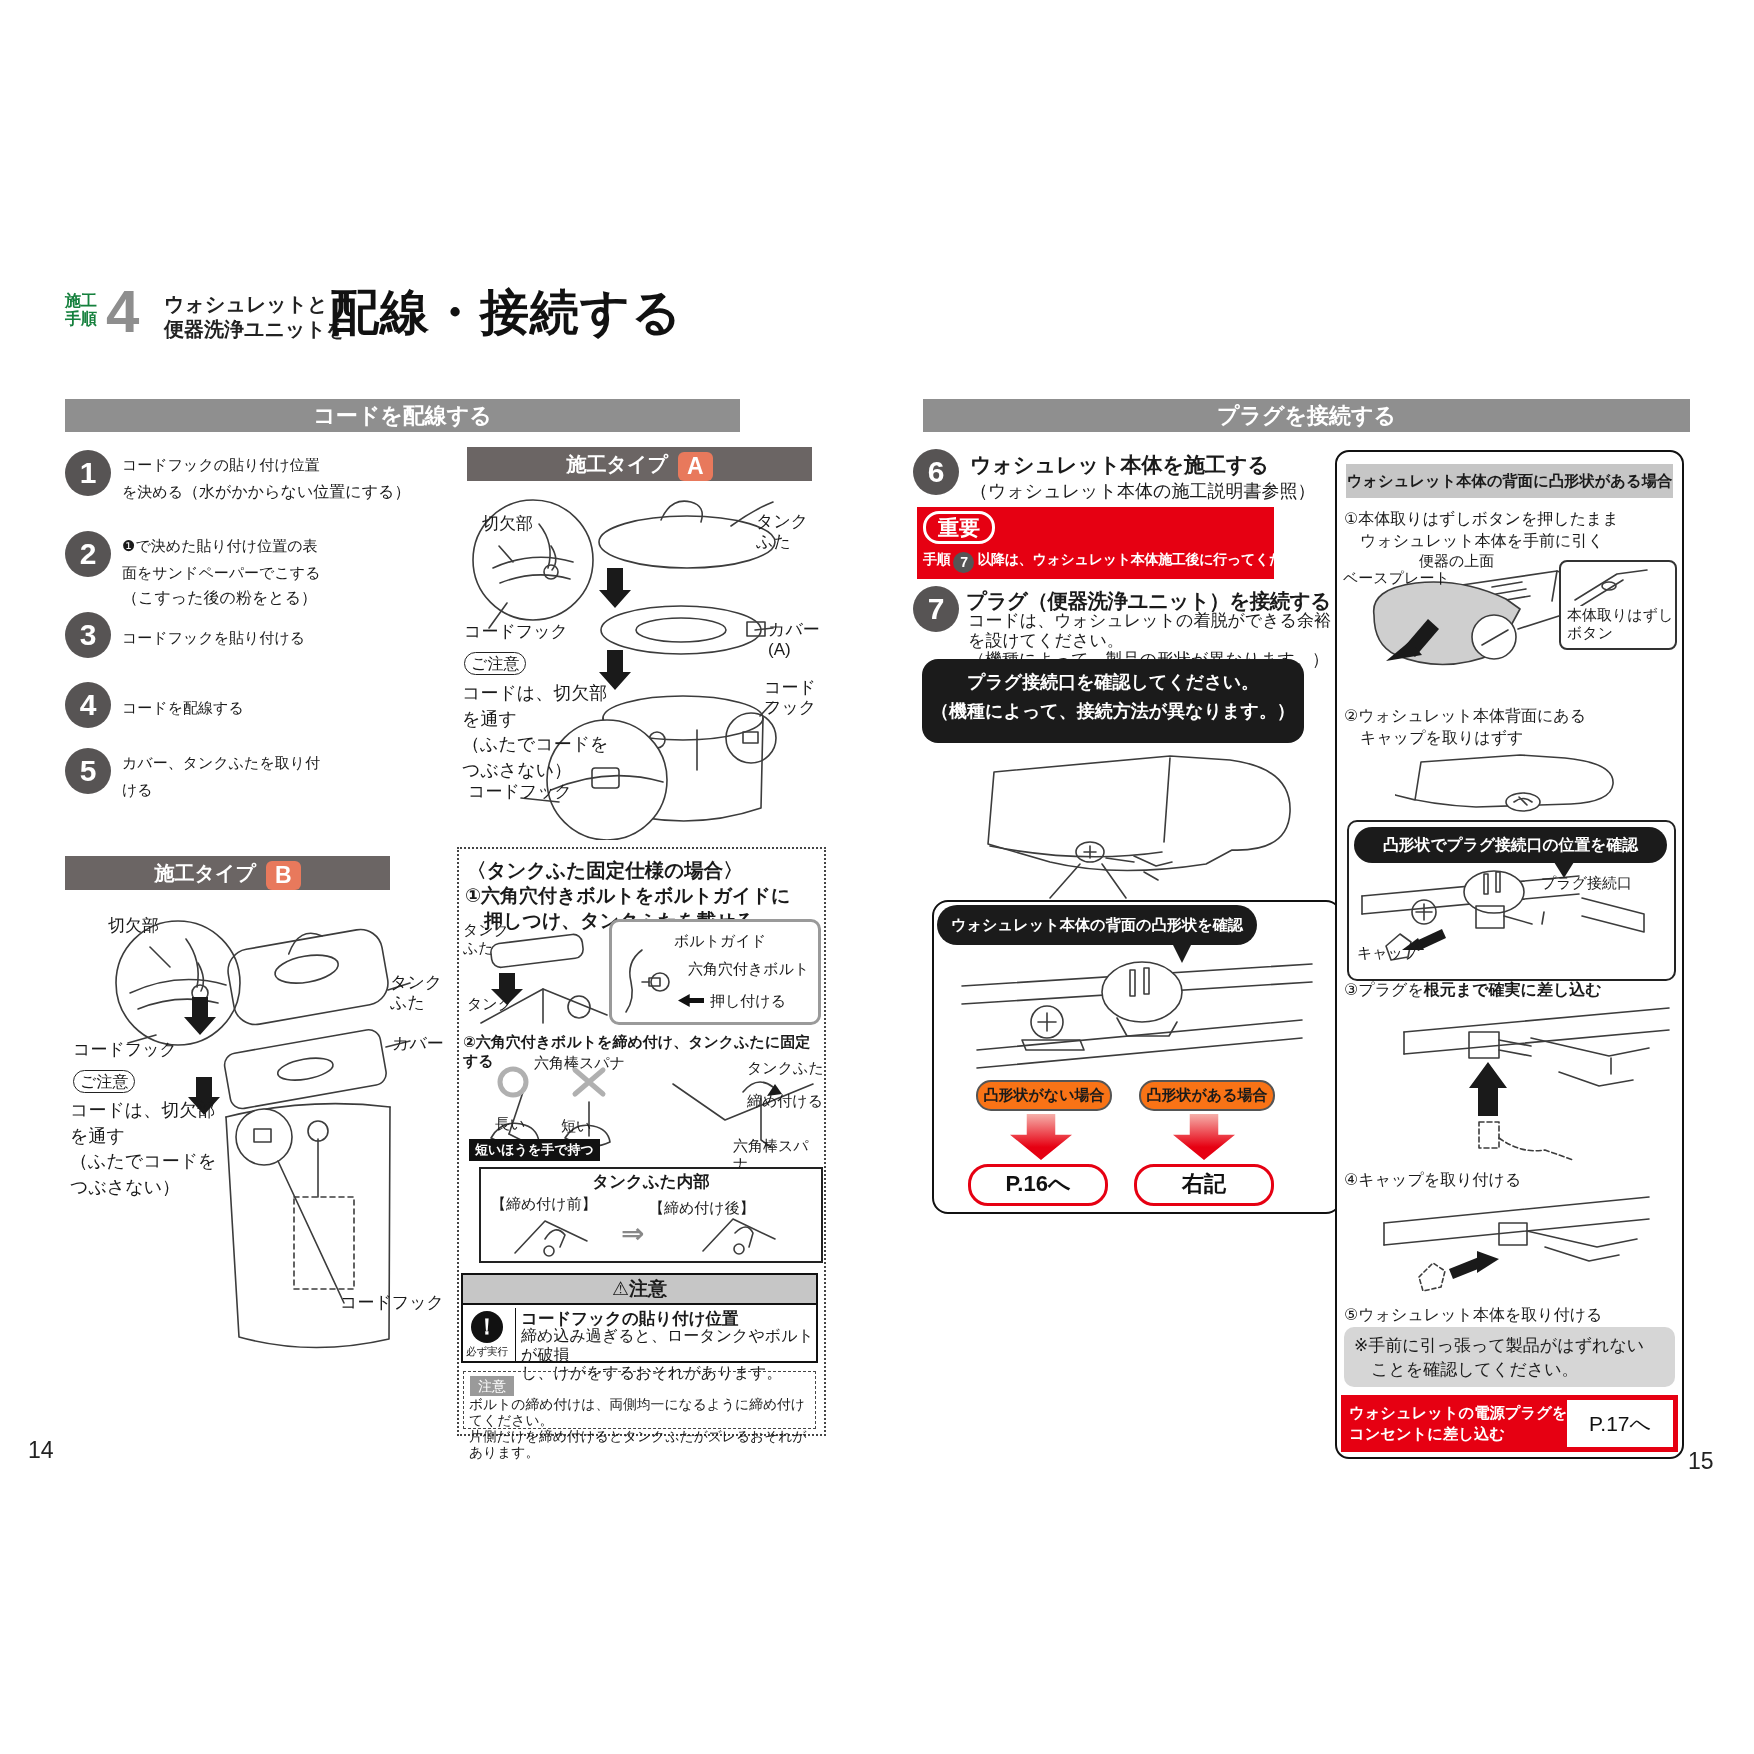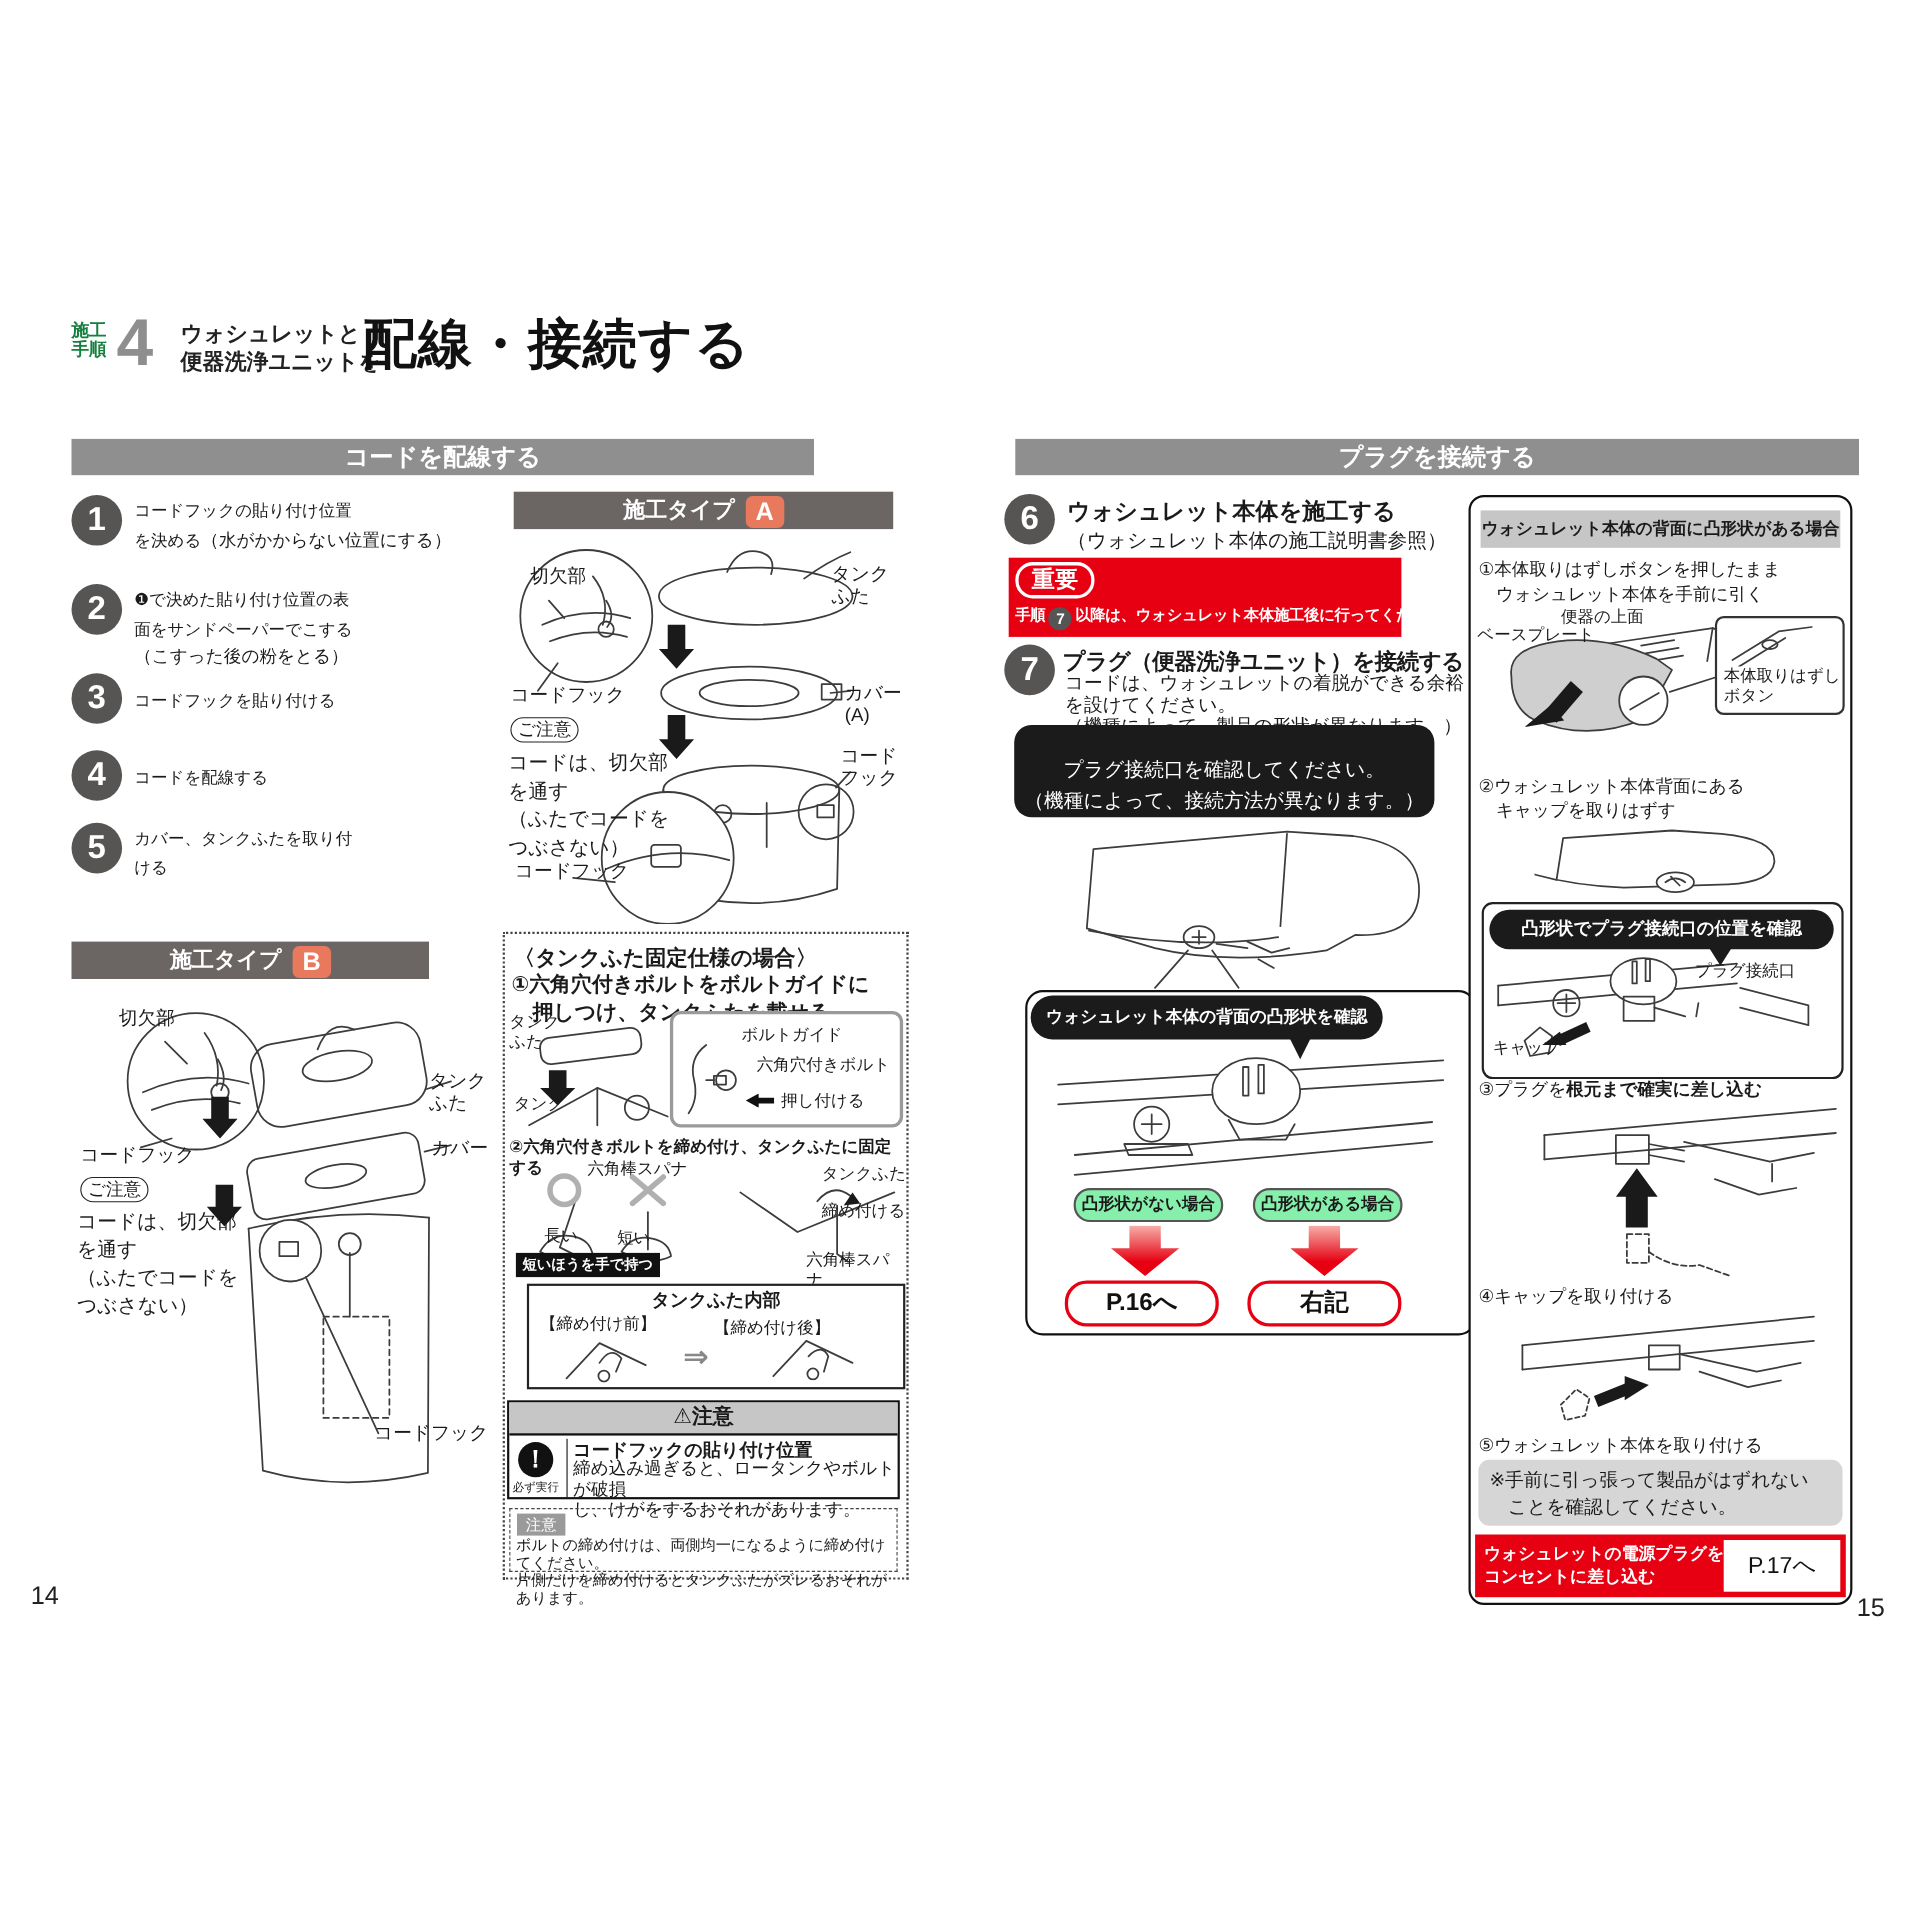--- a/index.html
+++ b/index.html
@@ -44,27 +44,27 @@
   .mustdo-label{font-size:10.5px;text-align:center;width:44px;}
   .note-chip{display:inline-block;background:#9a9a9a;color:#fff;font-size:14px;line-height:20px;padding:0 8px;}
 
   .imp{background:#e60012;}
   .imp-chip{display:inline-block;background:#e60012;border:3px solid #fff;border-radius:16px;color:#fff;
             font-weight:bold;font-size:21px;line-height:27px;padding:0 12px;}
   .imp-line{color:#fff;font-weight:bold;font-size:14px;letter-spacing:-0.3px;white-space:nowrap;}
   .circ-num{display:inline-block;width:21px;height:21px;border-radius:50%;background:#555;color:#fff;
             text-align:center;line-height:21px;font-size:14px;font-weight:bold;margin:0 3px;vertical-align:-3px;}
 
-  .blackbox{background:#1b1b1b;color:#fff;border-radius:16px;font-weight:normal;text-align:center;
-            font-size:18px;line-height:29px;padding-top:26px;box-sizing:border-box;}
+  .blackbox{background:#1b1b1b;color:#fff;border-radius:16px;font-weight:bold;text-align:center;
+            font-size:18px;line-height:29px;padding-top:9px;box-sizing:border-box;}
   .callout{background:#1b1b1b;color:#fff;border-radius:20px;font-weight:bold;text-align:center;}
   .callout-ptr{width:0;height:0;border-left:10px solid transparent;border-right:10px solid transparent;
                border-top:20px solid #1b1b1b;}
   .roundbox{border:2.5px solid #111;border-radius:16px;background:#fff;}
-  .gpill{background:#86efac;border:2px solid #555;border-radius:15px;text-align:center;
+  .gpill{background:#f97316;border:2px solid #555;border-radius:15px;text-align:center;
          font-size:15px;font-weight:bold;line-height:26px;}
   .redarrow{background:linear-gradient(180deg,#f6b0aa 0%,#e60012 72%);
             clip-path:polygon(27% 0,73% 0,73% 45%,100% 45%,50% 100%,0 45%,27% 45%);}
   .rpill{border:3px solid #e60012;border-radius:20px;background:#fff;text-align:center;
          font-size:22px;font-weight:bold;line-height:33px;color:#111;}
 
   .bigbox{border:2.5px solid #111;border-radius:14px;background:#fff;}
   .band{background:#c6c6c6;font-weight:bold;font-size:15.3px;text-align:center;line-height:34px;height:34px;}
   .rtext{font-size:16px;line-height:22px;}
   .btnbox{border:2px solid #333;border-radius:8px;background:#fff;}

